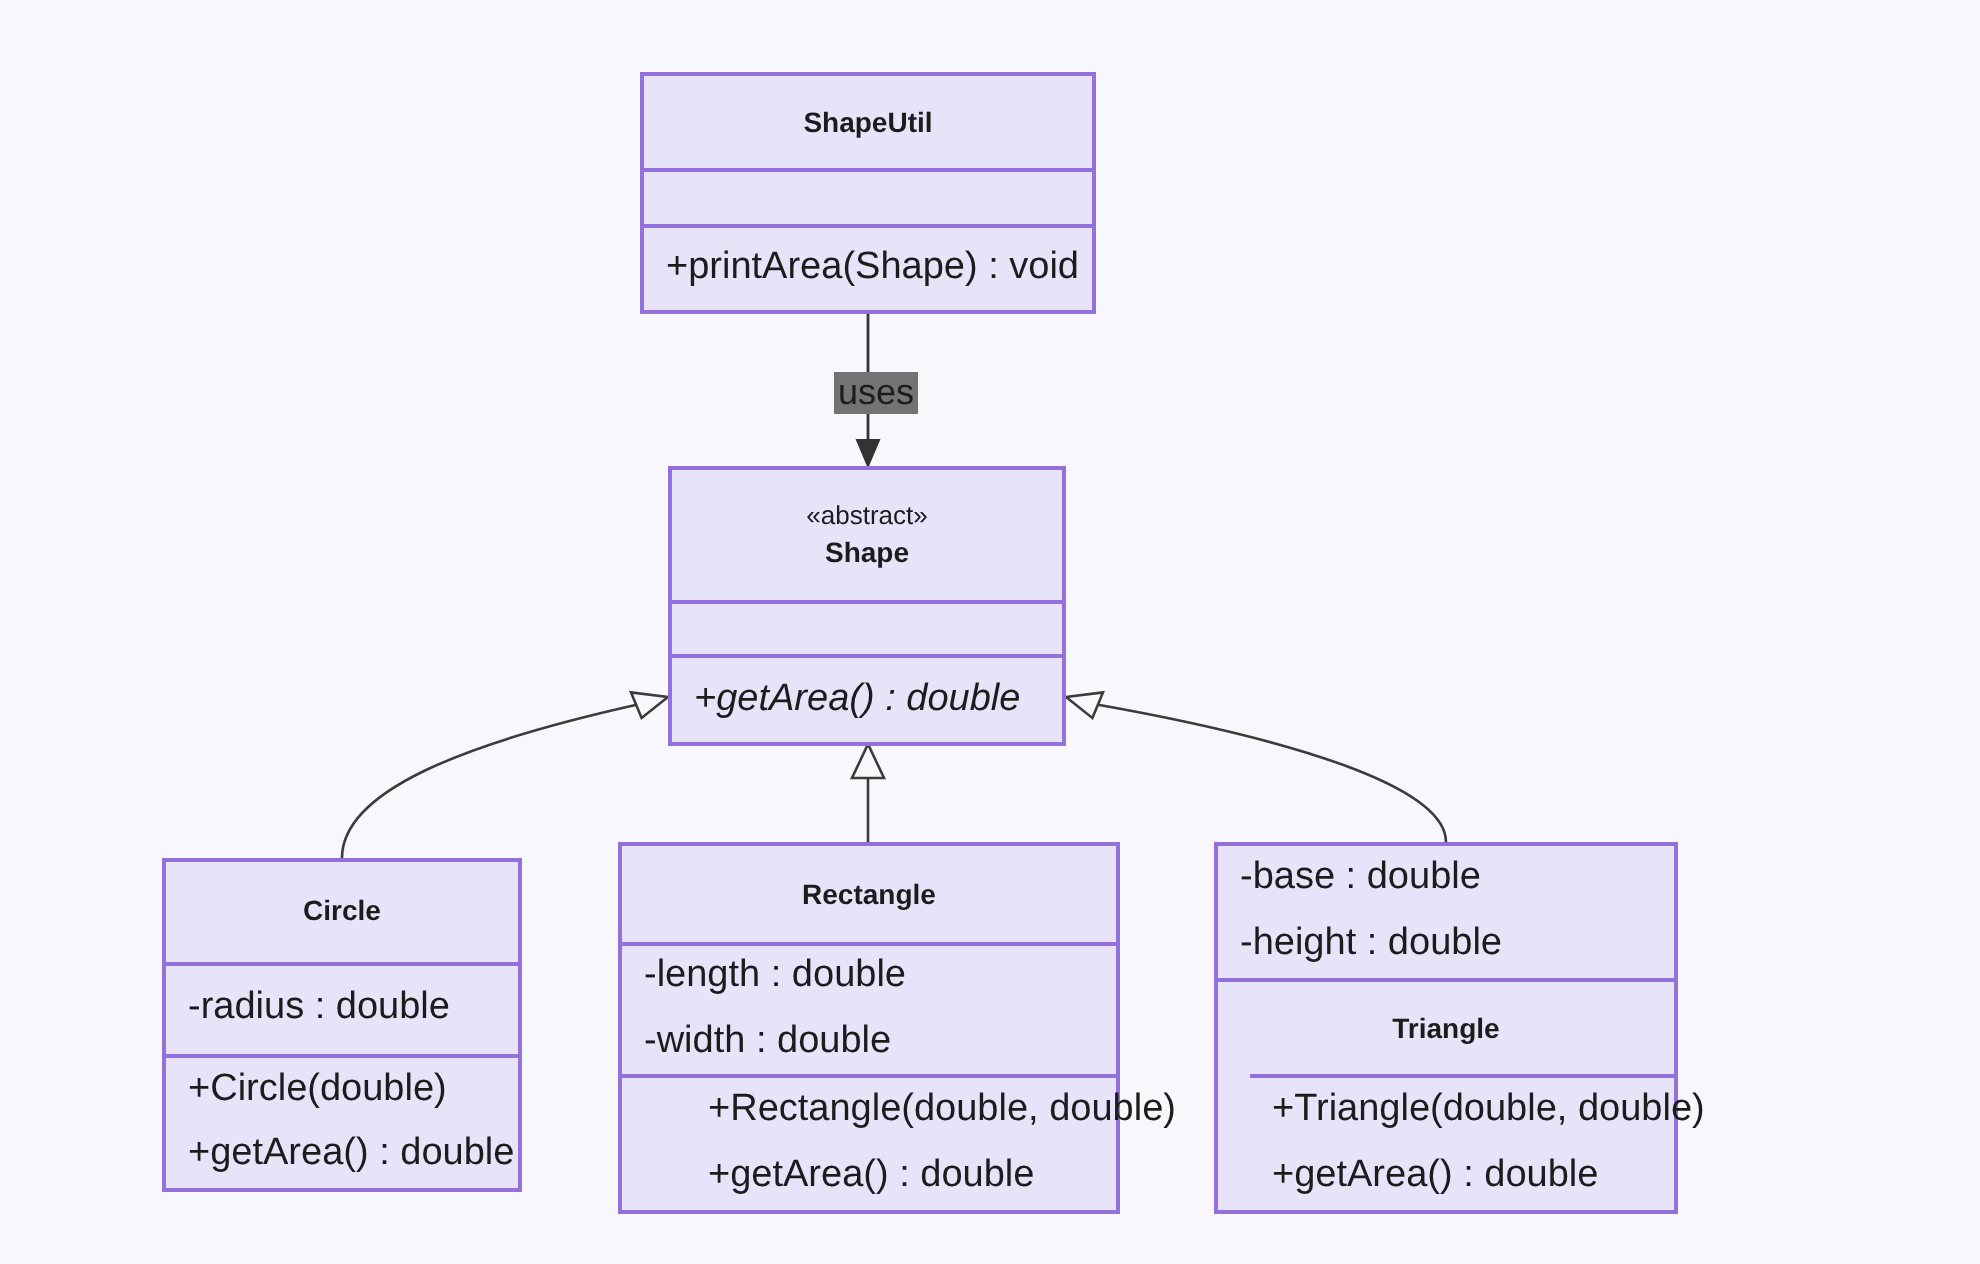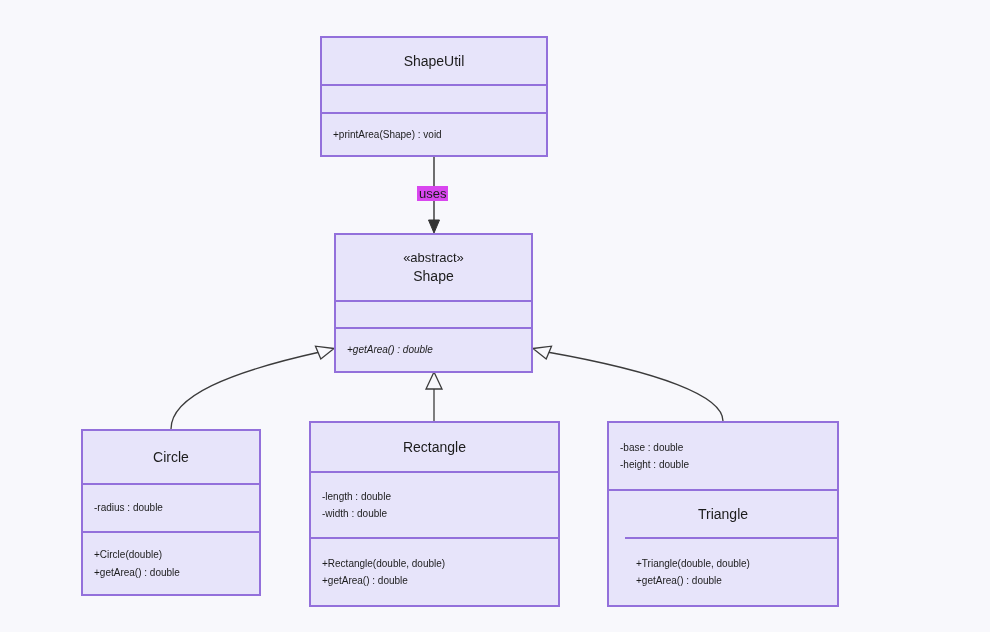--- a/index.html
+++ b/index.html
@@ -47,49 +47,49 @@
   .compartment + .compartment {
     border-top: 2px solid #9370db;
   }
   .c-name {
     align-items: center;
     justify-content: center;
     text-align: center;
   }
   .class-name {
     font-size: 14px;
-    font-weight: normal;
+    font-weight: bold;
     color: #1c1c1c;
     line-height: 1.35;
   }
   .stereotype {
     font-size: 13px;
     font-weight: normal;
     color: #1c1c1c;
     line-height: 1.35;
   }
   .member {
-    font-size: 10px;
+    font-size: 19px;
     color: #1c1c1c;
     padding-left: 11px;
     line-height: 1.72;
     white-space: nowrap;
   }
   .member.italic {
     font-style: italic;
   }
   .c-empty {
     min-height: 18px;
   }
 
   .edge-label {
     position: absolute;
-    font-size: 13px;
+    font-size: 18px;
     color: #1c1c1c;
-    background: #d946ef;
+    background: #737373;
     padding: 0 2px;
     white-space: nowrap;
   }
 </style>
 </head>
 <body>
 
 <div id="canvas">
 
   <svg id="edges" viewBox="0 0 990 632" width="990" height="632" xmlns="http://www.w3.org/2000/svg">
@@ -150,21 +150,21 @@
   </div>
 
   <div class="uml-class" style="left:309px; top:421px; width:251px; height:186px;">
     <div class="compartment c-name" style="height:48px;text-align:right;">
       <div class="class-name">Rectangle</div>
     </div>
     <div class="compartment" style="height:66px;">
       <div class="member">-length : double</div>
       <div class="member">-width : double</div>
     </div>
-    <div class="compartment" style="flex:1;">
+    <div class="compartment" style="flex:1;padding-left:32px;">
       <div class="member">+Rectangle(double, double)</div>
       <div class="member">+getArea() : double</div>
     </div>
   </div>
 
   <div class="uml-class" style="left:607px; top:421px; width:232px; height:186px;">
     <div class="compartment" style="height:66px;">
       <div class="member">-base : double</div>
       <div class="member">-height : double</div>
     </div>

